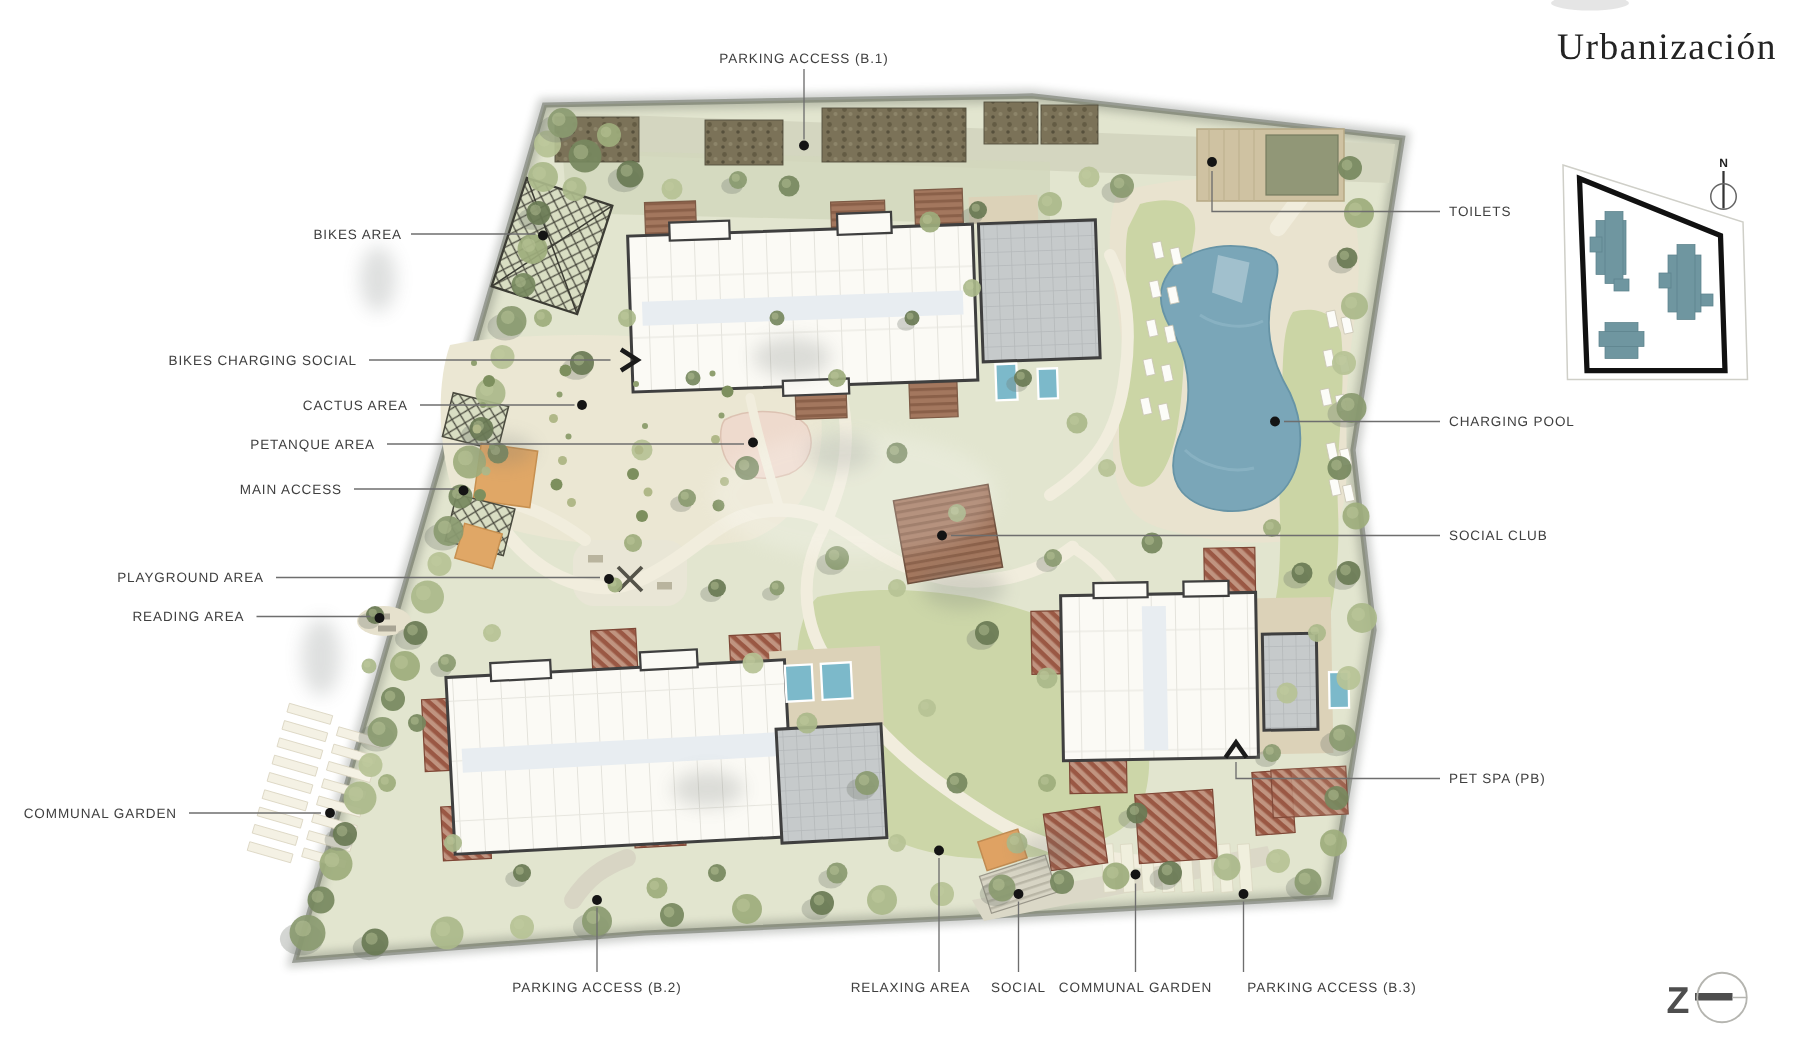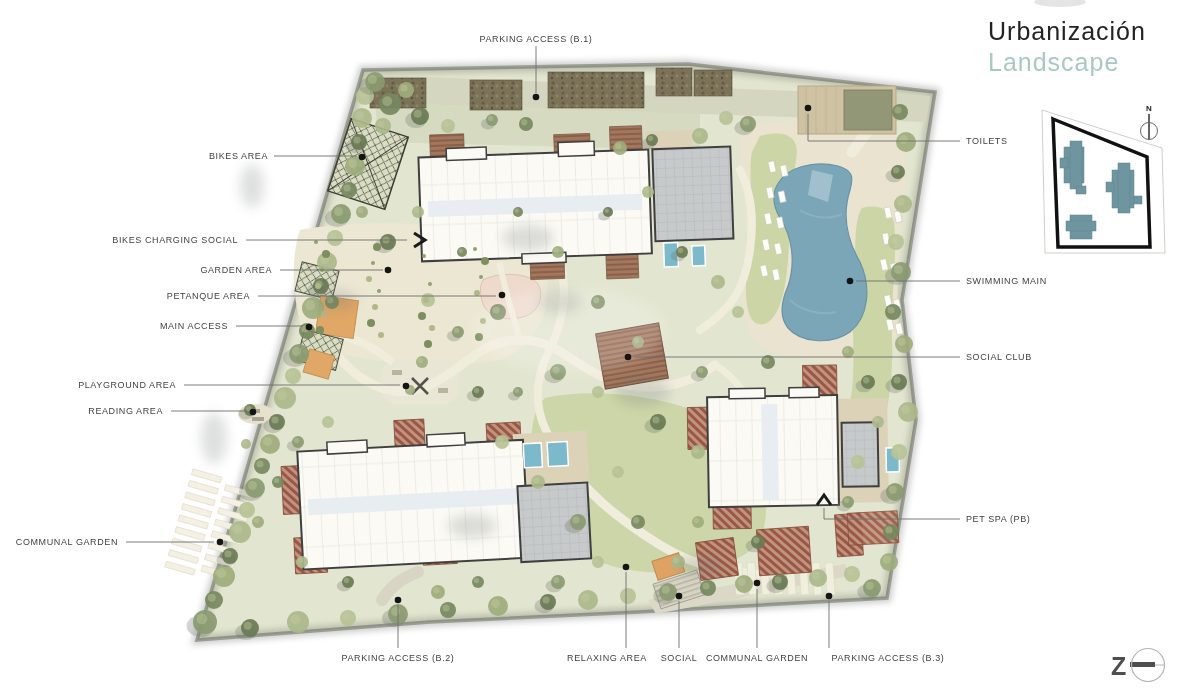--- a/index.html
+++ b/index.html
@@ -1,21 +1,21 @@
 <!DOCTYPE html>
 <html><head>
 <meta charset="utf-8">
 <style>
   html,body{margin:0;padding:0;background:#fff;}
   body{width:1200px;height:695px;overflow:hidden;font-family:"Liberation Sans",sans-serif;}
   .stage{position:relative;width:1200px;height:695px;background:#fff;}
   svg.plan{position:absolute;left:0;top:0;}
   .lbl{position:absolute;font-size:9px;letter-spacing:.6px;color:#3f3f3f;white-space:nowrap;line-height:12px;}
   .lbl.center{transform:translateX(-50%);}
-  .title{position:absolute;left:988px;top:16px;font-family:Liberation Sans, sans-serif;line-height:31px;}
+  .title{position:absolute;left:1038px;top:16px;font-family:Liberation Serif, serif;line-height:31px;}
   .title .l1{font-size:25px;color:#232323;letter-spacing:1px;display:block;}
   .title .l2{font-size:25px;color:#a9c8c2;letter-spacing:1px;display:block;}
 </style>
 </head>
 <body>
 
 <div class="stage">
 
 <svg class="plan" width="1200" height="695" viewBox="0 0 1200 695">
 <defs>
@@ -635,34 +635,33 @@
   <rect x="1130" y="662" width="25" height="5" fill="#4e4e4e"></rect>
   <circle cx="1148" cy="665" r="16.5" fill="none" stroke="#b5b5b0" stroke-width="1.2"></circle>
   <line x1="1155" y1="665" x2="1164" y2="665" stroke="#b5b5b0" stroke-width="1"></line>
 </g>
 
 <ellipse cx="1060" cy="2" rx="26" ry="5" fill="#999999" opacity="0.25"></ellipse>
 </svg>
 
 <div class="title">
   <span class="l1">Urbanización</span>
-  <span class="l2">Landscape</span>
 </div>
 
 <div class="lbl center" style="left:536px;top:33px">PARKING ACCESS (B.1)</div>
 <div class="lbl" style="right:932px;top:150px">BIKES AREA</div>
 <div class="lbl" style="right:962px;top:234px">BIKES CHARGING SOCIAL</div>
-<div class="lbl" style="right:928px;top:264px">GARDEN AREA</div>
+<div class="lbl" style="right:928px;top:264px">CACTUS AREA</div>
 <div class="lbl" style="right:950px;top:290px">PETANQUE AREA</div>
 <div class="lbl" style="right:972px;top:320px">MAIN ACCESS</div>
 <div class="lbl" style="right:1024px;top:379px">PLAYGROUND AREA</div>
 <div class="lbl" style="right:1037px;top:405px">READING AREA</div>
 <div class="lbl" style="right:1082px;top:536px">COMMUNAL GARDEN</div>
 <div class="lbl" style="left:966px;top:135px">TOILETS</div>
-<div class="lbl" style="left:966px;top:275px">SWIMMING MAIN</div>
+<div class="lbl" style="left:966px;top:275px">CHARGING POOL</div>
 <div class="lbl" style="left:966px;top:351px">SOCIAL CLUB</div>
 <div class="lbl" style="left:966px;top:513px">PET SPA (PB)</div>
 <div class="lbl center" style="left:398px;top:652px">PARKING ACCESS (B.2)</div>
 <div class="lbl center" style="left:607px;top:652px">RELAXING AREA</div>
 <div class="lbl center" style="left:679px;top:652px">SOCIAL</div>
 <div class="lbl center" style="left:757px;top:652px">COMMUNAL GARDEN</div>
 <div class="lbl center" style="left:888px;top:652px">PARKING ACCESS (B.3)</div>
 
 </div>
 

